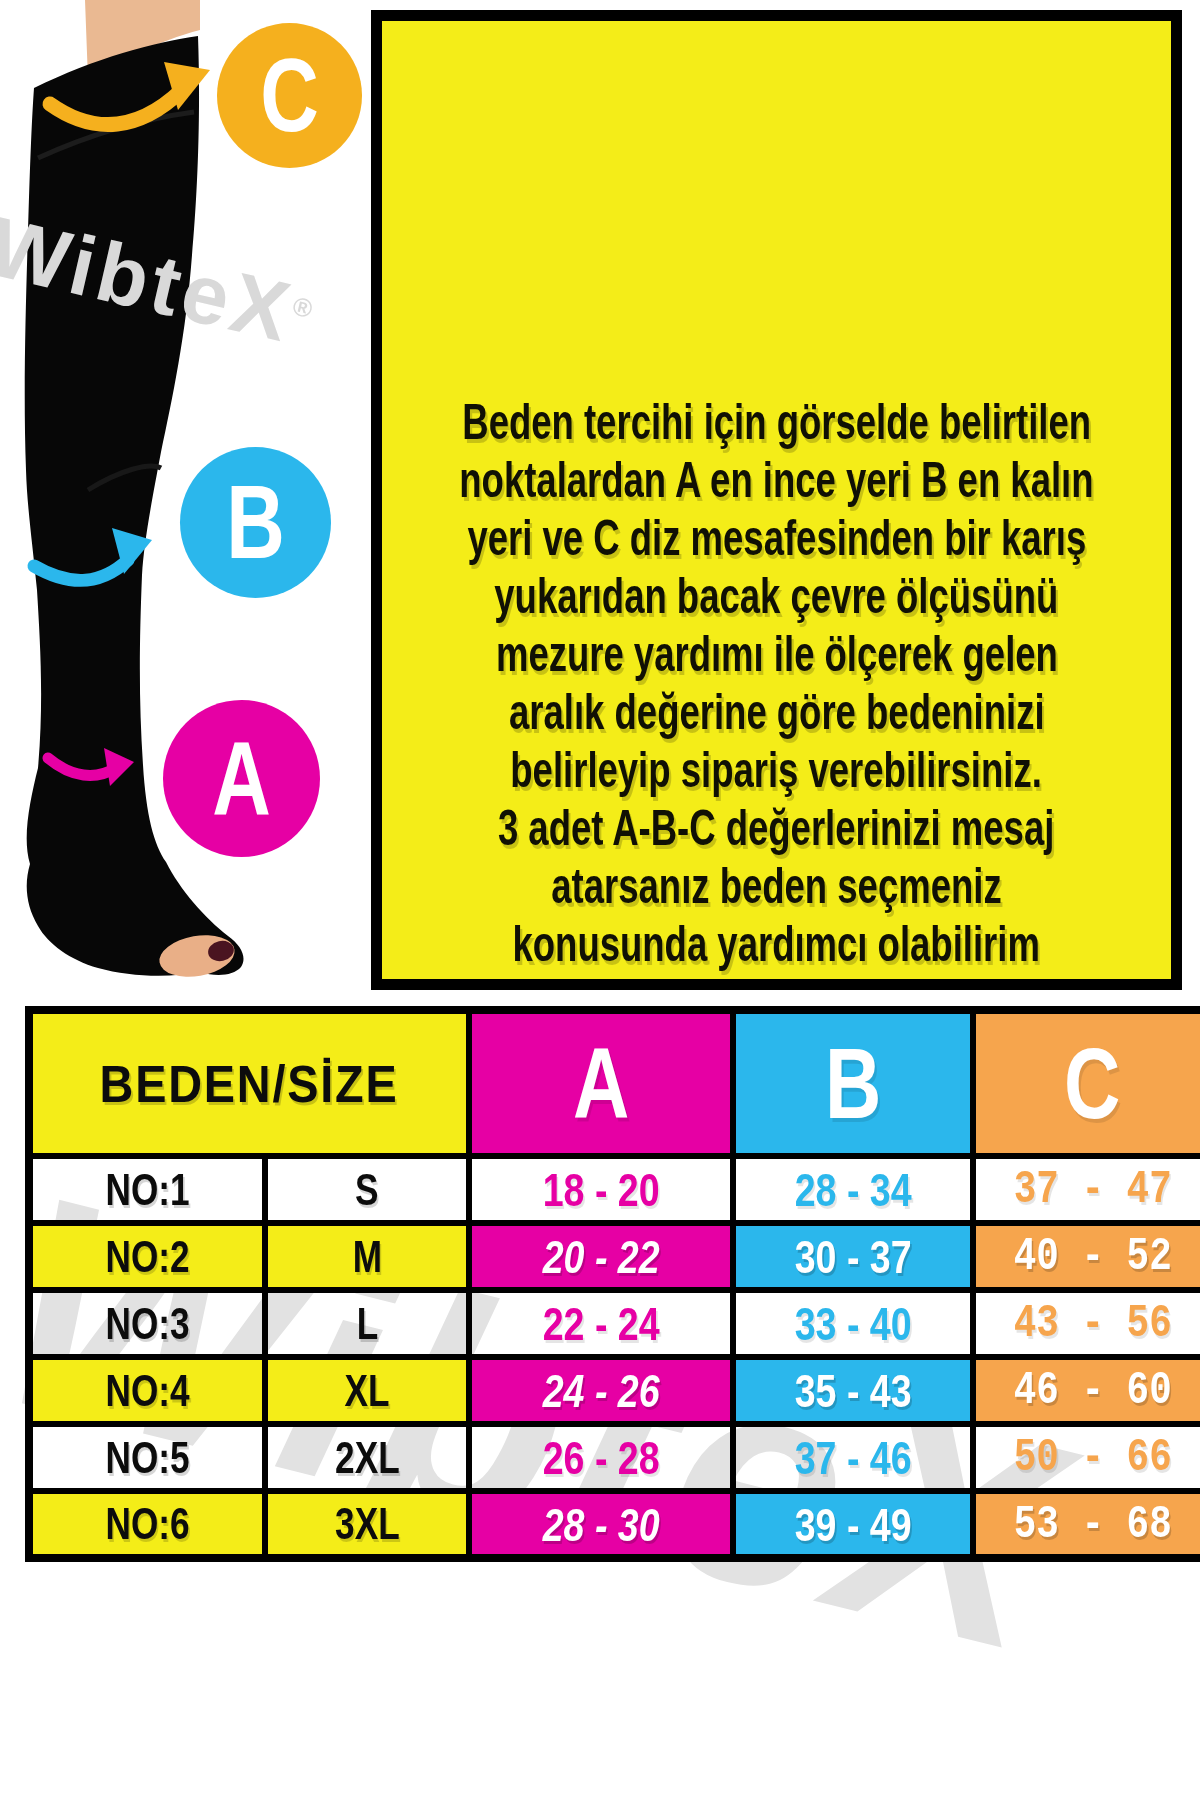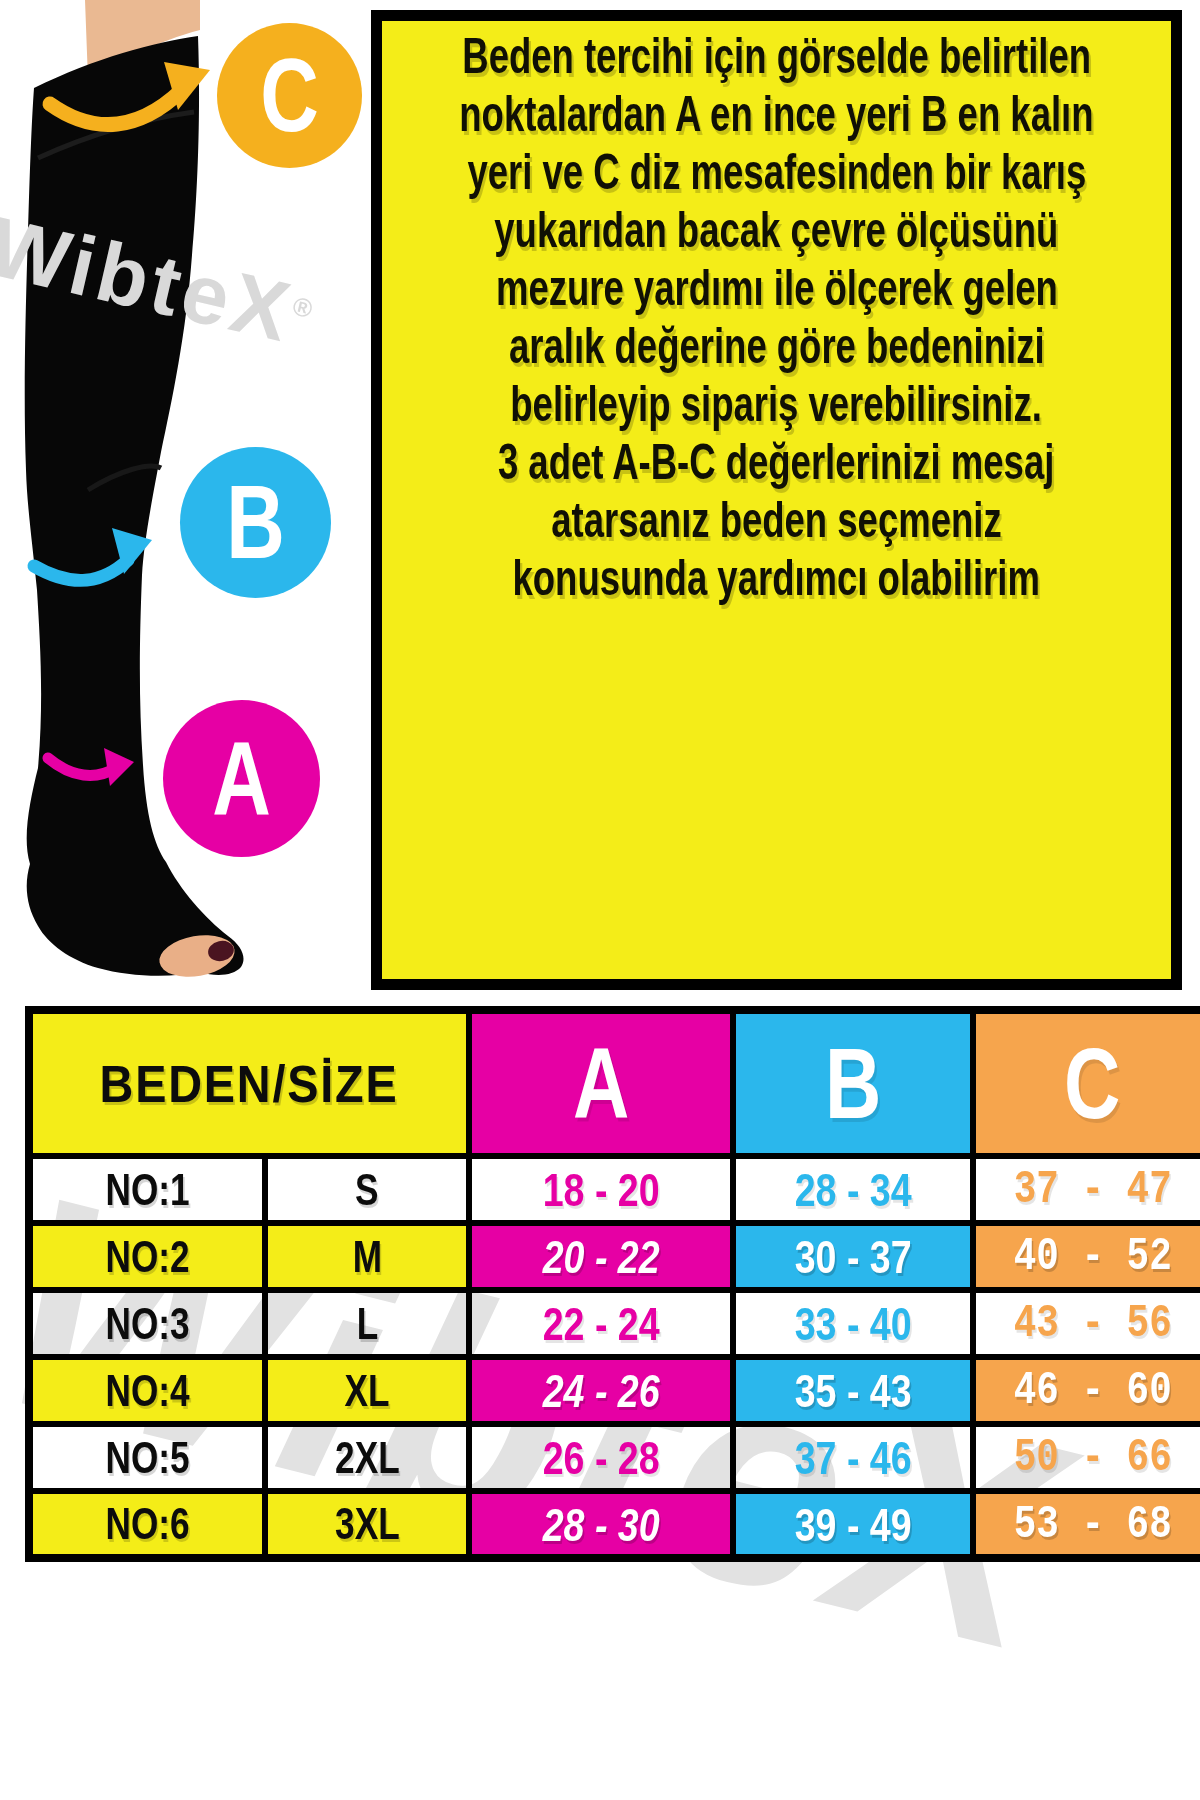--- a/index.html
+++ b/index.html
@@ -23,21 +23,21 @@
     color:#ffffff;font-weight:bold;
   }
   .marker .cond{font-size:104px;}
   .marker-c{left:217px;top:23px;width:145px;height:145px;background:var(--gold);}
   .marker-b{left:180px;top:447px;width:151px;height:151px;background:var(--blue);}
   .marker-a{left:163px;top:700px;width:157px;height:157px;background:var(--magenta);}
   
   .info-box{
     position:absolute;left:371px;top:10px;width:811px;height:980px;
     background:var(--yellow);border:11px solid #000;box-sizing:border-box;
-    display:flex;flex-direction:column;justify-content:flex-start;
+    display:flex;flex-direction:column;justify-content:flex-end;
     align-items:center;padding:6px 0;
   }
   .info-line{
     font-size:50px;font-weight:bold;color:#101004;white-space:nowrap;
     transform:scaleX(0.73);transform-origin:center;
     text-shadow:3px 4px 0 rgba(0,0,0,0.18);
   }
   
   .table-wrap{position:absolute;left:25px;top:1006px;width:1150px;height:760px;}
   .table-watermark{

